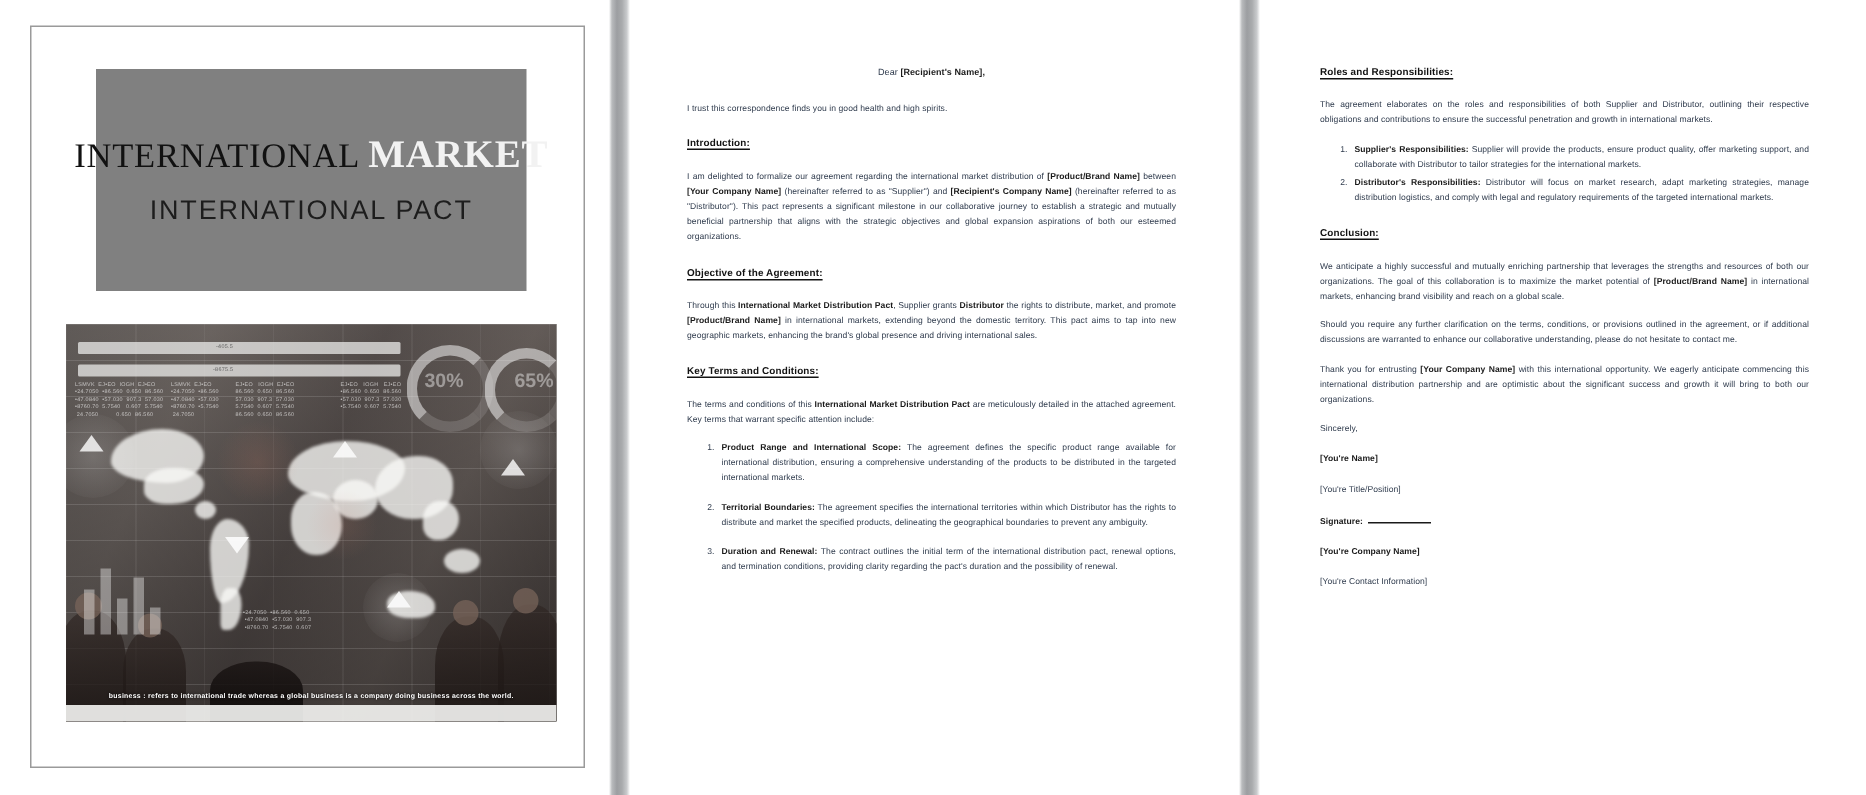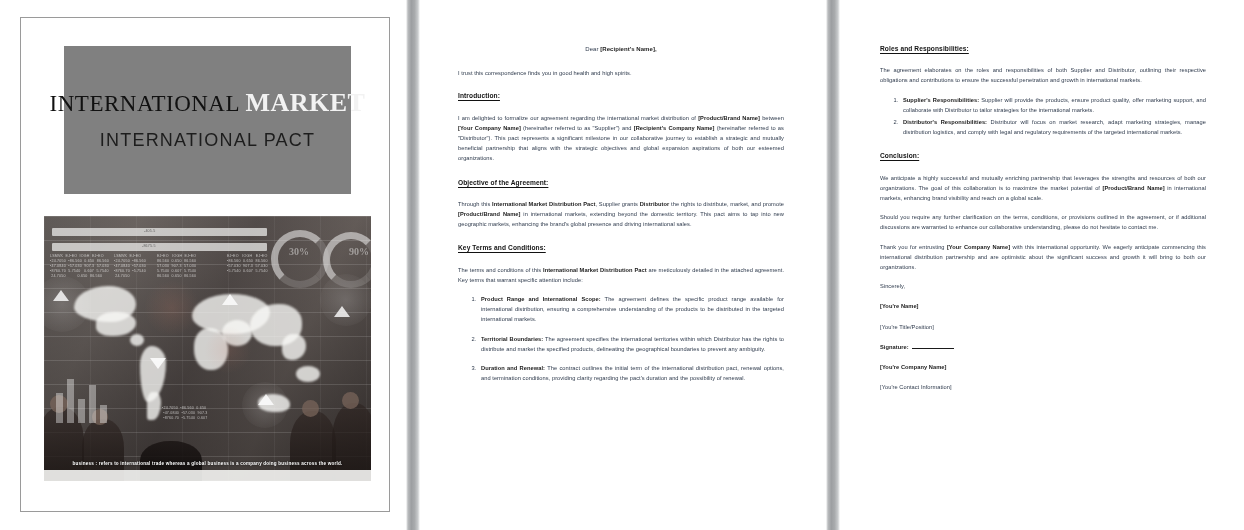--- a/index.html
+++ b/index.html
@@ -114,23 +114,23 @@
   .donut {
     position: absolute;
     border-radius: 50%;
     border: 7px solid rgba(255,255,255,0.5);
     border-right-color: rgba(255,255,255,0.12);
     border-bottom-color: rgba(255,255,255,0.14);
   }
   .donut-label {
     position: absolute;
     color: rgba(255,255,255,0.42);
-    font-size: 10px;
+    font-size: 13px;
     font-weight: bold;
-    font-family: Liberation Serif, serif;
+    font-family: Liberation Sans, sans-serif;
   }
   .bar-row {
     position: absolute;
     left: 12px; bottom: 58px;
     display: flex; align-items: flex-end; gap: 4px;
     height: 52px;
   }
   .bar-row i {
     display: block; width: 7px;
     background: rgba(255,255,255,0.38);
@@ -294,21 +294,21 @@
 5.7540  0.607  5.7540
 86.560  0.650  86.560</div>
         <div class="num-block" style="left:183px; top:38px;">EJ•EO   IOGH   EJ•EO
 •86.560  0.650  86.560
 •57.030  907.3  57.030
 •5.7540  0.607  5.7540</div>
 
         <div class="donut" style="right:42px; top:14px; width:44px; height:44px;"></div>
         <div class="donut" style="right:-8px; top:16px; width:42px; height:42px;"></div>
         <div class="donut-label" style="right:62px; top:30px;">30%</div>
-        <div class="donut-label" style="right:2px; top:30px;">90%</div>
+        <div class="donut-label" style="right:2px; top:30px;">65%</div>
 
         <div class="map-blob" style="left:30px;  top:70px;  width:62px; height:36px; border-radius:55% 45% 40% 60%/60% 50% 50% 40%;"></div>
         <div class="map-blob" style="left:52px;  top:96px;  width:40px; height:24px; border-radius:50% 50% 60% 40%;"></div>
         <div class="map-blob" style="left:86px;  top:118px; width:14px; height:12px; border-radius:50%;"></div>
         <div class="map-blob" style="left:96px;  top:130px; width:26px; height:56px; border-radius:45% 55% 70% 30%/35% 30% 70% 65%;"></div>
         <div class="map-blob" style="left:103px; top:176px; width:14px; height:28px; border-radius:50% 50% 80% 20%;"></div>
         <div class="map-blob" style="left:148px; top:78px;  width:78px; height:40px; border-radius:50% 50% 45% 55%/55% 45% 55% 45%;"></div>
         <div class="map-blob" style="left:150px; top:112px; width:34px; height:42px; border-radius:45% 55% 50% 50%;"></div>
         <div class="map-blob" style="left:178px; top:104px; width:30px; height:26px; border-radius:50%;"></div>
         <div class="map-blob" style="left:206px; top:88px;  width:52px; height:42px; border-radius:55% 45% 50% 50%;"></div>

